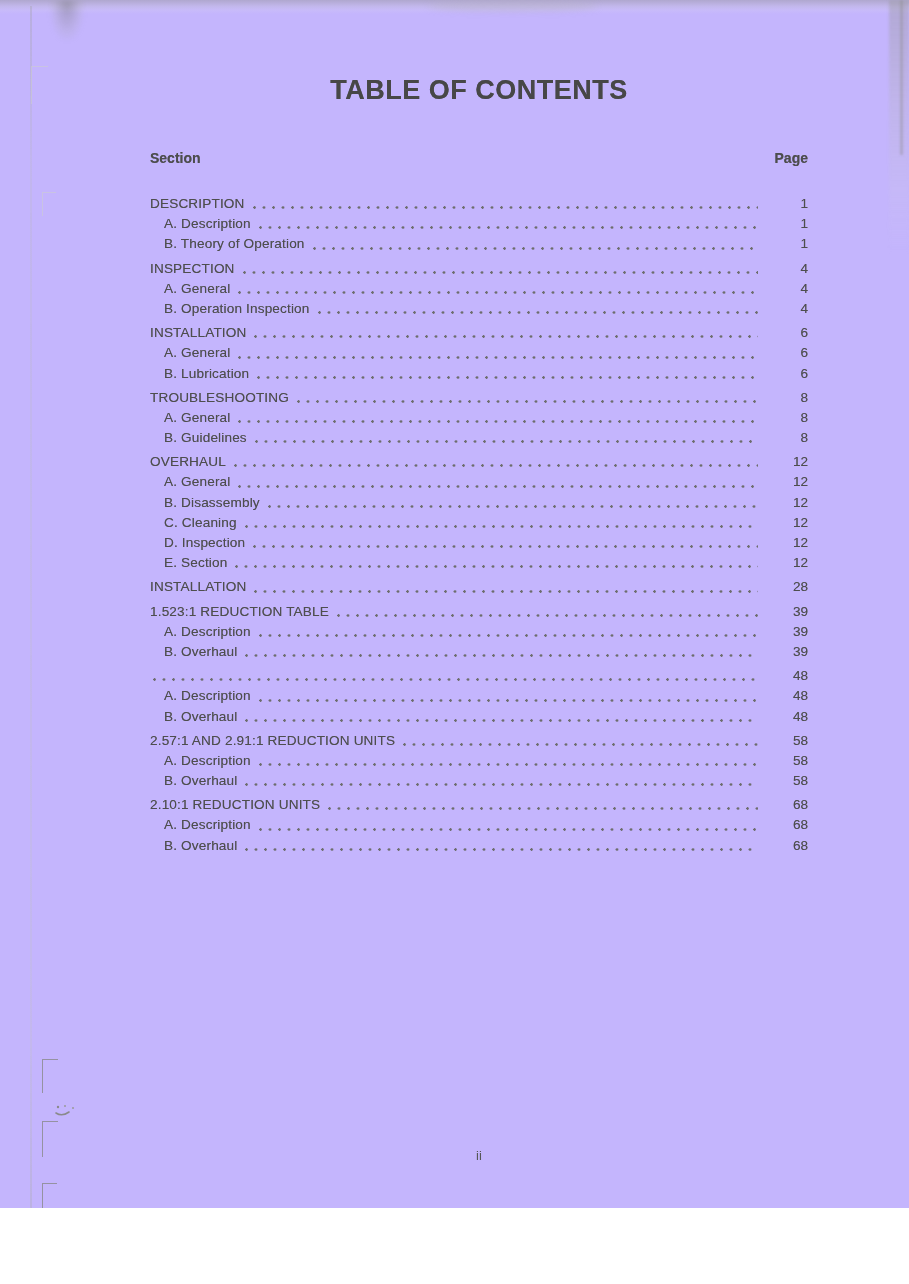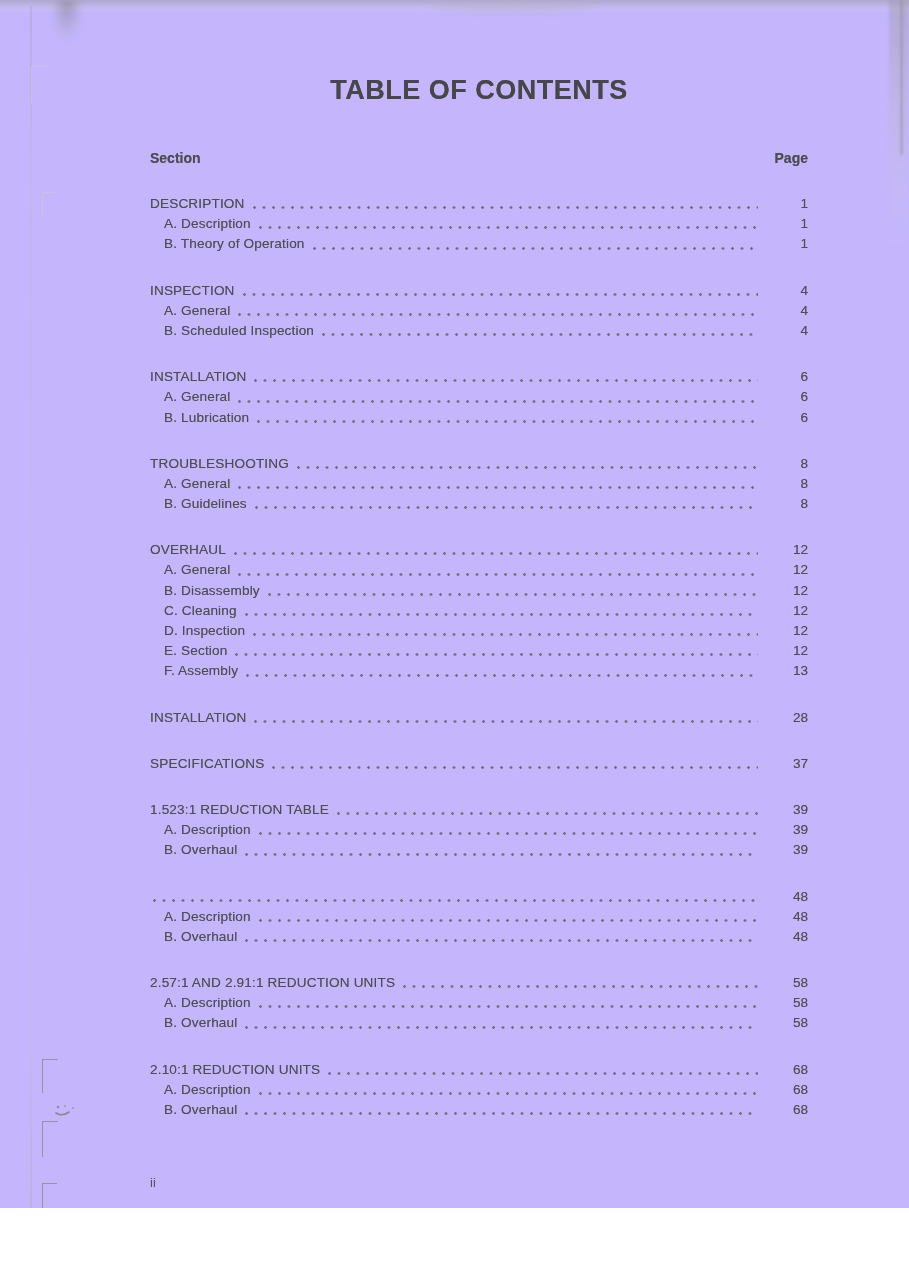--- a/index.html
+++ b/index.html
@@ -41,34 +41,34 @@
   .content{position:absolute;left:150px;top:76px;width:658px;}
   .doc-title{
     margin:0 0 44px 0;text-align:center;
     font-size:27px;line-height:28px;font-weight:bold;
     color:#474747;letter-spacing:0.5px;
     text-shadow:0 0 0.5px rgba(70,70,70,0.7);
   }
   .col-headers{display:flex;justify-content:space-between;
     font-size:14px;line-height:20px;font-weight:bold;color:#4d4d4d;
     margin-bottom:26px;text-shadow:0 0 0.4px rgba(75,75,75,0.6);}
-  .toc-group{margin-top:26px;}
+  .toc-group{margin-top:4px;}
   .toc-group:first-child{margin-top:4px;}
   .toc-row{display:flex;height:20.2px;font-size:13.6px;line-height:20.2px;
     color:#4e4e4e;text-shadow:0 0 0.4px rgba(80,80,80,0.55);}
   .toc-row.sub{padding-left:14px;}
   .toc-label{white-space:nowrap;padding-right:5px;letter-spacing:0.15px;}
   .leader{flex:1;
     background-image:radial-gradient(circle at 1.5px 1.5px, #6d6d6d 1.05px, rgba(109,109,109,0) 1.5px);
     background-size:9.5px 3px;background-repeat:repeat-x;
     background-position:left 3px bottom 5px;
     margin-right:10px;}
   .toc-page{width:40px;text-align:right;white-space:nowrap;}
-  .footer{position:absolute;left:150px;top:1175px;width:658px;
-    text-align:left;font-size:13px;color:#565656;}
+  .footer{position:absolute;left:150px;top:1148px;width:658px;
+    text-align:center;font-size:13px;color:#565656;}
 </style>
 </head>
 <body>
 
 <div class="scan">
 
   <div class="top-band"></div>
   <div class="top-smudge"></div>
   <div class="top-smudge2"></div>
   <div class="right-band"></div>
@@ -118,21 +118,21 @@
             <span class="toc-label">INSPECTION</span>
             <span class="leader"></span>
             <span class="toc-page">4</span>
           </div>
           <div class="toc-row sub">
             <span class="toc-label">A. General</span>
             <span class="leader"></span>
             <span class="toc-page">4</span>
           </div>
           <div class="toc-row sub">
-            <span class="toc-label">B. Scheduled Inspection</span>
+            <span class="toc-label">B. Operation Inspection</span>
             <span class="leader"></span>
             <span class="toc-page">4</span>
           </div>
         </div>
         <div class="toc-group">
           <div class="toc-row">
             <span class="toc-label">INSTALLATION</span>
             <span class="leader"></span>
             <span class="toc-page">6</span>
           </div>
@@ -188,38 +188,26 @@
           <div class="toc-row sub">
             <span class="toc-label">D. Inspection</span>
             <span class="leader"></span>
             <span class="toc-page">12</span>
           </div>
           <div class="toc-row sub">
             <span class="toc-label">E. Section</span>
             <span class="leader"></span>
             <span class="toc-page">12</span>
           </div>
-          <div class="toc-row sub">
-            <span class="toc-label">F. Assembly</span>
-            <span class="leader"></span>
-            <span class="toc-page">13</span>
-          </div>
         </div>
         <div class="toc-group">
           <div class="toc-row">
             <span class="toc-label">INSTALLATION</span>
             <span class="leader"></span>
             <span class="toc-page">28</span>
-          </div>
-        </div>
-        <div class="toc-group">
-          <div class="toc-row">
-            <span class="toc-label">SPECIFICATIONS</span>
-            <span class="leader"></span>
-            <span class="toc-page">37</span>
           </div>
         </div>
         <div class="toc-group">
           <div class="toc-row">
             <span class="toc-label">1.523:1 REDUCTION TABLE</span>
             <span class="leader"></span>
             <span class="toc-page">39</span>
           </div>
           <div class="toc-row sub">
             <span class="toc-label">A. Description</span>

